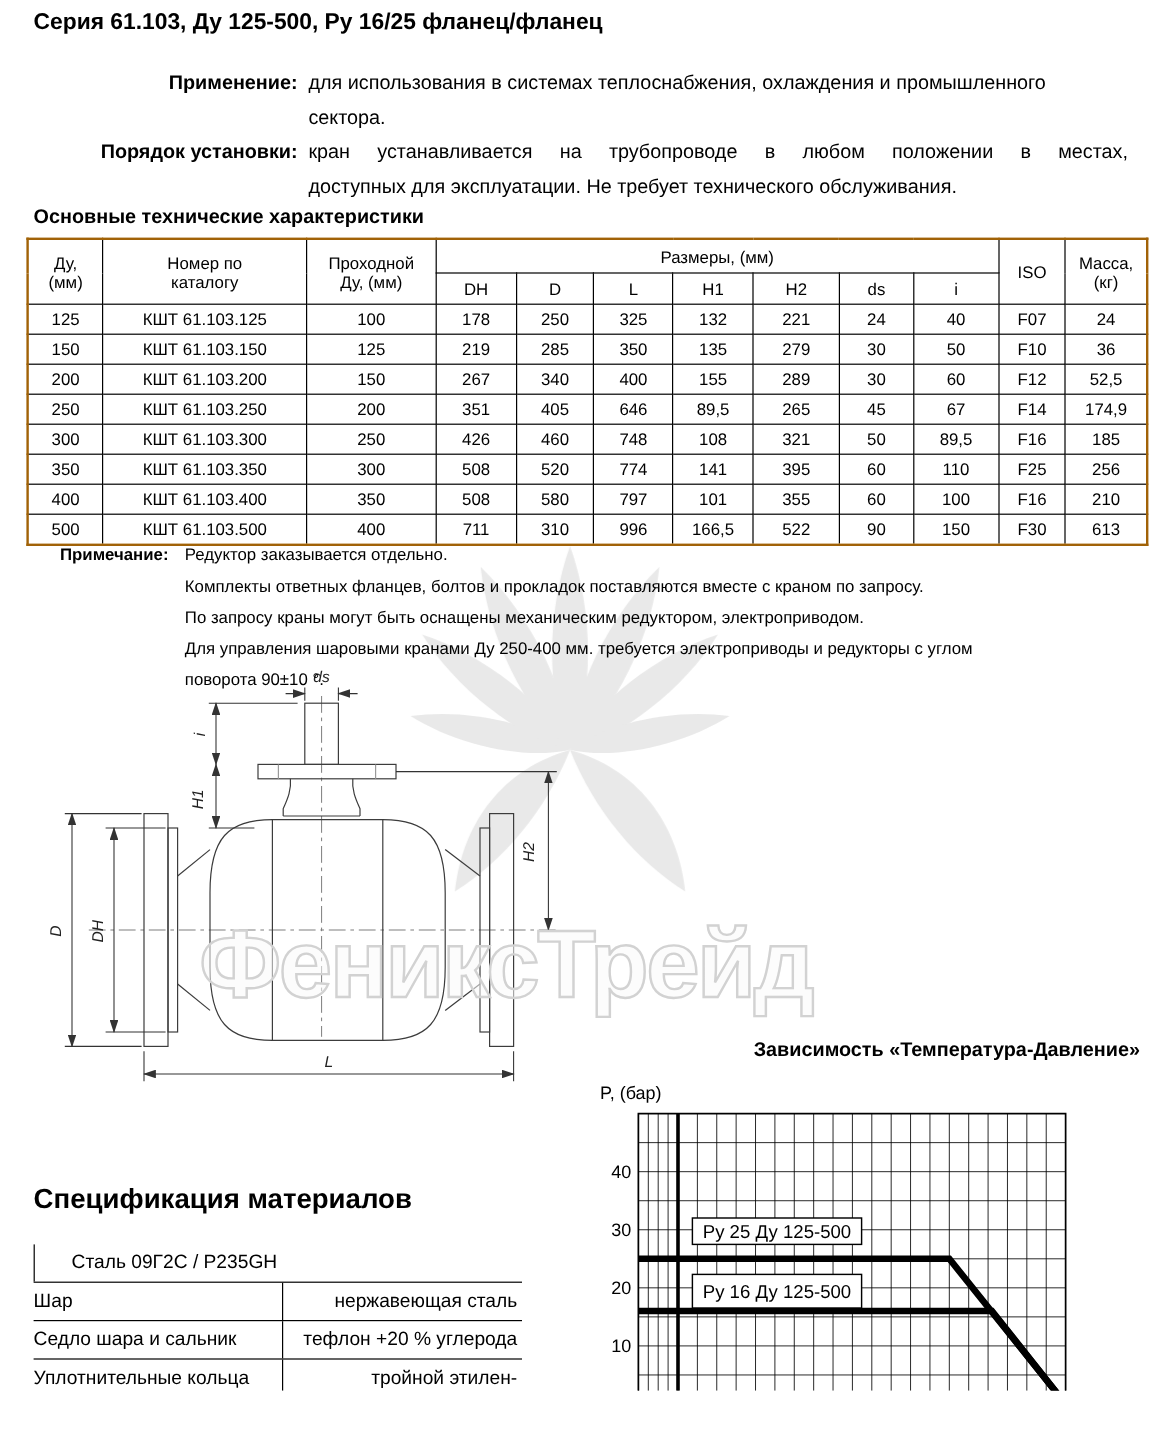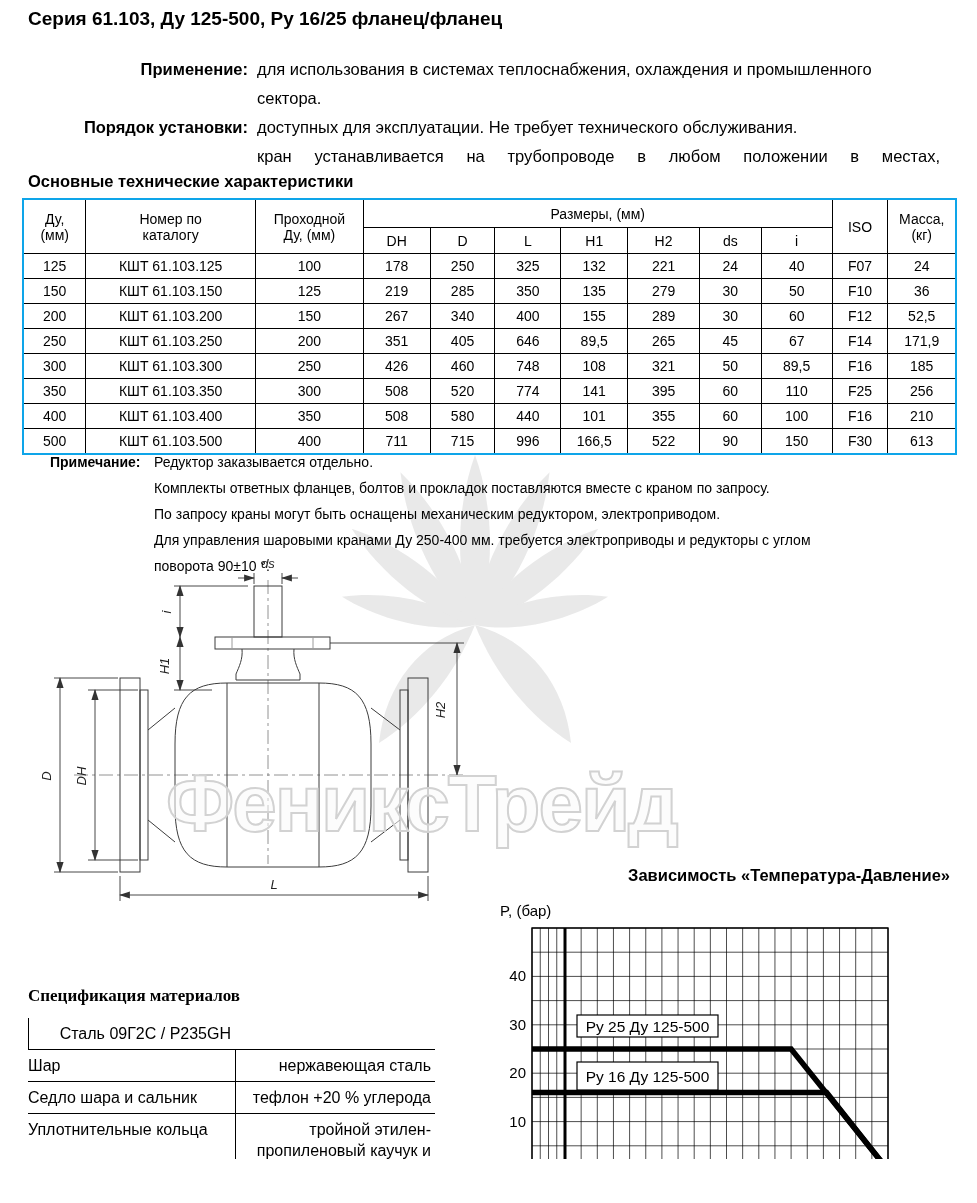--- a/index.html
+++ b/index.html
@@ -11,62 +11,62 @@
          grid-template-columns:166px 1fr;column-gap:9px;line-height:29px;font-size:16.5px;z-index:5;}
   .intro-label{font-weight:bold;text-align:right;}
   .intro-text .line{width:100%;}
   .intro-text-2 .line1{text-align:justify;text-align-last:justify;}
   
   #specs-heading{position:absolute;left:28px;top:172px;font-size:16.5px;font-weight:bold;z-index:5;}
   #specs-table{position:absolute;left:22px;top:198px;width:935px;border-collapse:collapse;z-index:5;
                font-size:14px;background:transparent;}
   #specs-table th,#specs-table td{border:1px solid #000;text-align:center;vertical-align:middle;
                font-weight:normal;padding:1px 3px;white-space:pre-line;background:transparent;}
-  #specs-table{border:2px solid #0ea5e9;}
+  #specs-table{border:2px solid #a16207;}
   #specs-table tr.hdr1 th{height:25px;}
   #specs-table tr.hdr2 th{height:23px;}
   #specs-table td{height:22px;}
   
   #notes{position:absolute;left:50px;top:449px;width:880px;display:grid;
          grid-template-columns:100px 1fr;column-gap:4px;font-size:14px;line-height:26px;z-index:5;}
   #notes-label{font-weight:bold;}
   
   #watermark-text{position:absolute;left:166px;top:758px;z-index:4;font-size:80px;font-weight:bold;
          letter-spacing:-2px;color:rgba(250,250,250,0.55);-webkit-text-stroke:2px #d2d2d2;white-space:nowrap;}
   #flower-wm{position:absolute;left:320px;top:418px;z-index:1;}
   #valve-drawing{position:absolute;left:40px;top:548px;z-index:2;}
   .dim-label{font-size:13px;font-style:italic;fill:#222;}
   
   #chart-title{position:absolute;left:490px;top:866px;width:460px;text-align:right;
                font-size:16.5px;font-weight:bold;z-index:5;}
   #pt-chart{position:absolute;left:490px;top:898px;z-index:5;}
   
   #materials{position:absolute;left:28px;top:986px;width:407px;z-index:5;}
-  #materials-heading{font-size:17px;font-weight:bold;margin-bottom:12px;font-family:Liberation Serif, serif;}
+  #materials-heading{font-size:23px;font-weight:bold;margin-bottom:24px;}
   .mat-row{display:grid;grid-template-columns:207px 1fr;border-bottom:1px solid #000;font-size:16px;}
   .mat-label{padding:5px 4px 5px 0;line-height:21px;}
   .mat-value{border-left:1px solid #000;padding:5px 4px 5px 12px;line-height:21px;text-align:right;}
 </style>
 </head>
 <body>
 
 <div id="page">
 
   <div id="doc-title">Серия 61.103, Ду 125-500, Ру 16/25 фланец/фланец</div>
 
   <div id="intro">
       <div class="intro-label">Применение:</div>
       <div class="intro-text intro-text-1">
         <div class="line line1">для использования в системах теплоснабжения, охлаждения и промышленного</div>
         <div class="line line2">сектора.</div>
       </div>
       <div class="intro-label">Порядок установки:</div>
       <div class="intro-text intro-text-2">
+        <div class="line line1">кран устанавливается на трубопроводе в любом положении в местах,</div>
         <div class="line line2">доступных для эксплуатации. Не требует технического обслуживания.</div>
-        <div class="line line1">кран устанавливается на трубопроводе в любом положении в местах,</div>
       </div>
     </div>
 
   <div id="specs-heading">Основные технические характеристики</div>
   <table id="specs-table">
     <colgroup>
       <col style="width:63px">
         <col style="width:170px">
         <col style="width:108px">
       <col style="width:67px">
@@ -150,21 +150,21 @@
           <td>КШТ 61.103.250</td>
           <td>200</td>
           <td>351</td>
           <td>405</td>
           <td>646</td>
           <td>89,5</td>
           <td>265</td>
           <td>45</td>
           <td>67</td>
           <td>F14</td>
-          <td>171,9</td>
+          <td>174,9</td>
         </tr>
         <tr>
           <td>300</td>
           <td>КШТ 61.103.300</td>
           <td>250</td>
           <td>426</td>
           <td>460</td>
           <td>748</td>
           <td>108</td>
           <td>321</td>
@@ -186,34 +186,34 @@
           <td>110</td>
           <td>F25</td>
           <td>256</td>
         </tr>
         <tr>
           <td>400</td>
           <td>КШТ 61.103.400</td>
           <td>350</td>
           <td>508</td>
           <td>580</td>
-          <td>440</td>
+          <td>797</td>
           <td>101</td>
           <td>355</td>
           <td>60</td>
           <td>100</td>
           <td>F16</td>
           <td>210</td>
         </tr>
         <tr>
           <td>500</td>
           <td>КШТ 61.103.500</td>
           <td>400</td>
           <td>711</td>
-          <td>715</td>
+          <td>310</td>
           <td>996</td>
           <td>166,5</td>
           <td>522</td>
           <td>90</td>
           <td>150</td>
           <td>F30</td>
           <td>613</td>
         </tr>
       </tbody>
   </table>

